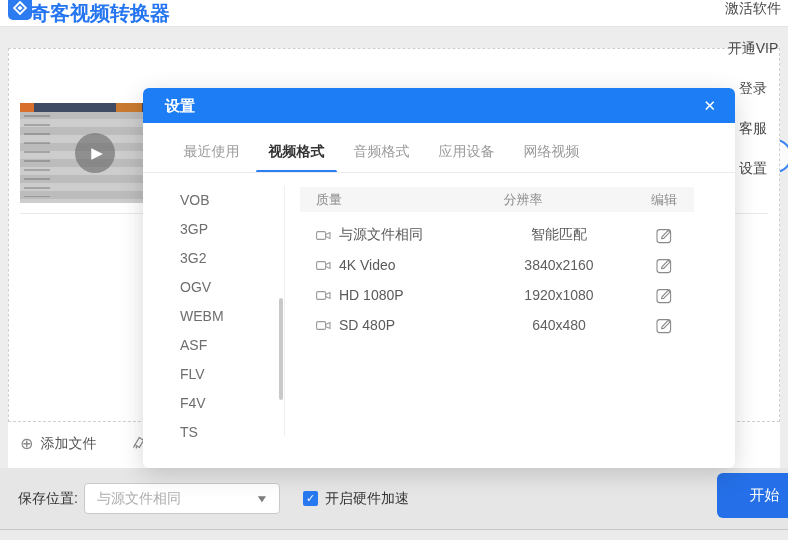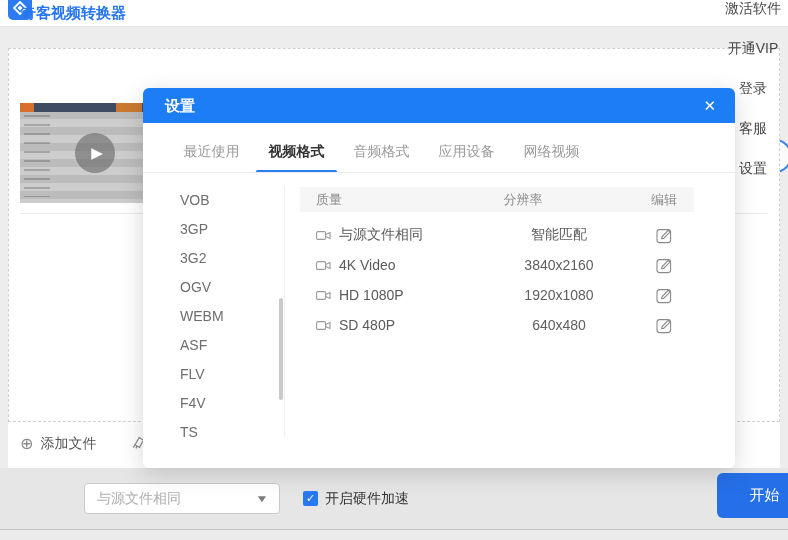--- a/index.html
+++ b/index.html
@@ -9,22 +9,22 @@
     font-family:"Liberation Sans","DejaVu Sans",sans-serif;
     -webkit-font-smoothing:antialiased;
   }
 
   
   .titlebar { position:absolute; left:0; top:0; width:788px; height:27px;
     background:#ffffff; border-bottom:1px solid #e4e4e4; z-index:5; }
   .app-icon { position:absolute; left:8px; top:-4px; width:24px; height:24px;
     background:#2d7bf0; border-radius:5px; display:flex; align-items:center; justify-content:center; }
   .app-icon svg { display:block; }
-  .app-title { position:absolute; left:21px; top:0; line-height:26px;
-    font-size:15px; font-weight:bold; color:#2575f0; }
+  .app-title { position:absolute; left:30px; top:0; line-height:26px;
+    font-size:20px; font-weight:bold; color:#2575f0; }
   .top-menu { position:absolute; right:7px; top:0; height:26px; display:flex;
     gap:22px; align-items:center; font-size:14px; color:#484848;flex-direction:column; }
   .top-menu span { cursor:pointer; }
 
   
   .main-panel { position:absolute; left:8px; top:48px; width:772px; height:420px;
     background:#ffffff; z-index:1; }
   .drop-zone { position:absolute; left:0; top:0; right:0; height:374px;
     border:1px dashed #cfcfcf; }
   .panel-head { position:absolute; left:1px; top:1px; right:1px; height:40px;
@@ -155,20 +155,21 @@
   <div class="top-menu">
     <span>激活软件</span>
     <span>开通VIP</span>
     <span>登录</span>
     <span>客服</span>
     <span>设置</span>
   </div>
 </div>
 
 <div class="bottom-bar">
+  <span class="save-label">保存位置:</span>
   <div class="save-select">
     <span class="value">与源文件相同</span>
     <span class="caret">▼</span>
   </div>
   <div class="hw-check">
     <span>✓</span>
   </div>
   <span class="hw-label">开启硬件加速</span>
   <button class="start-btn">开始</button>
 </div>

